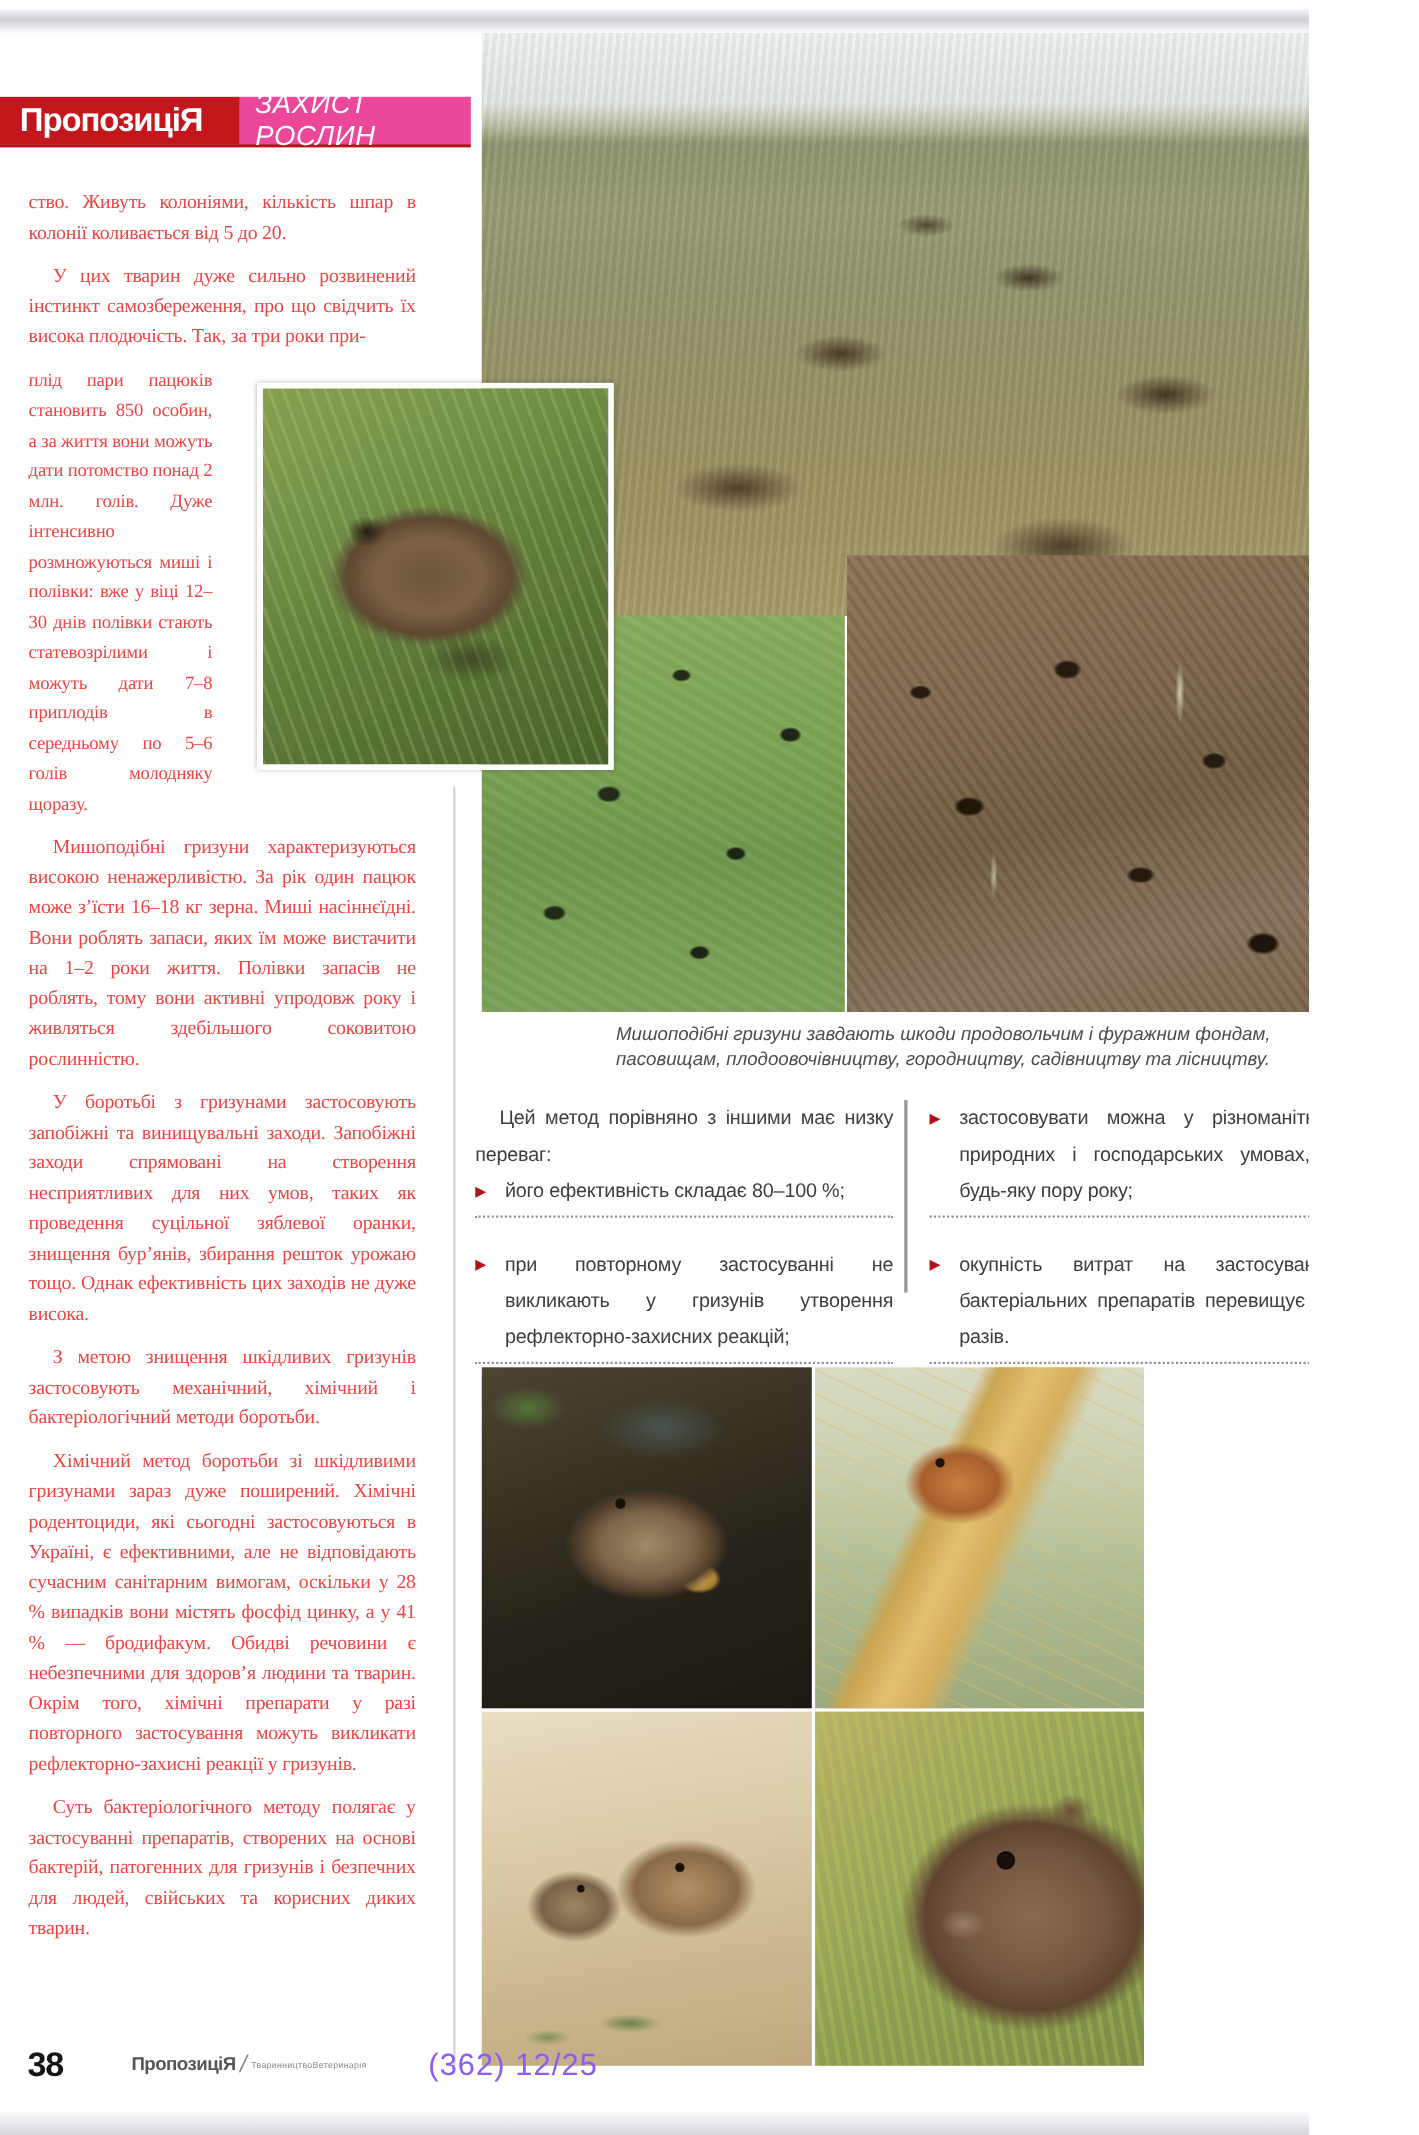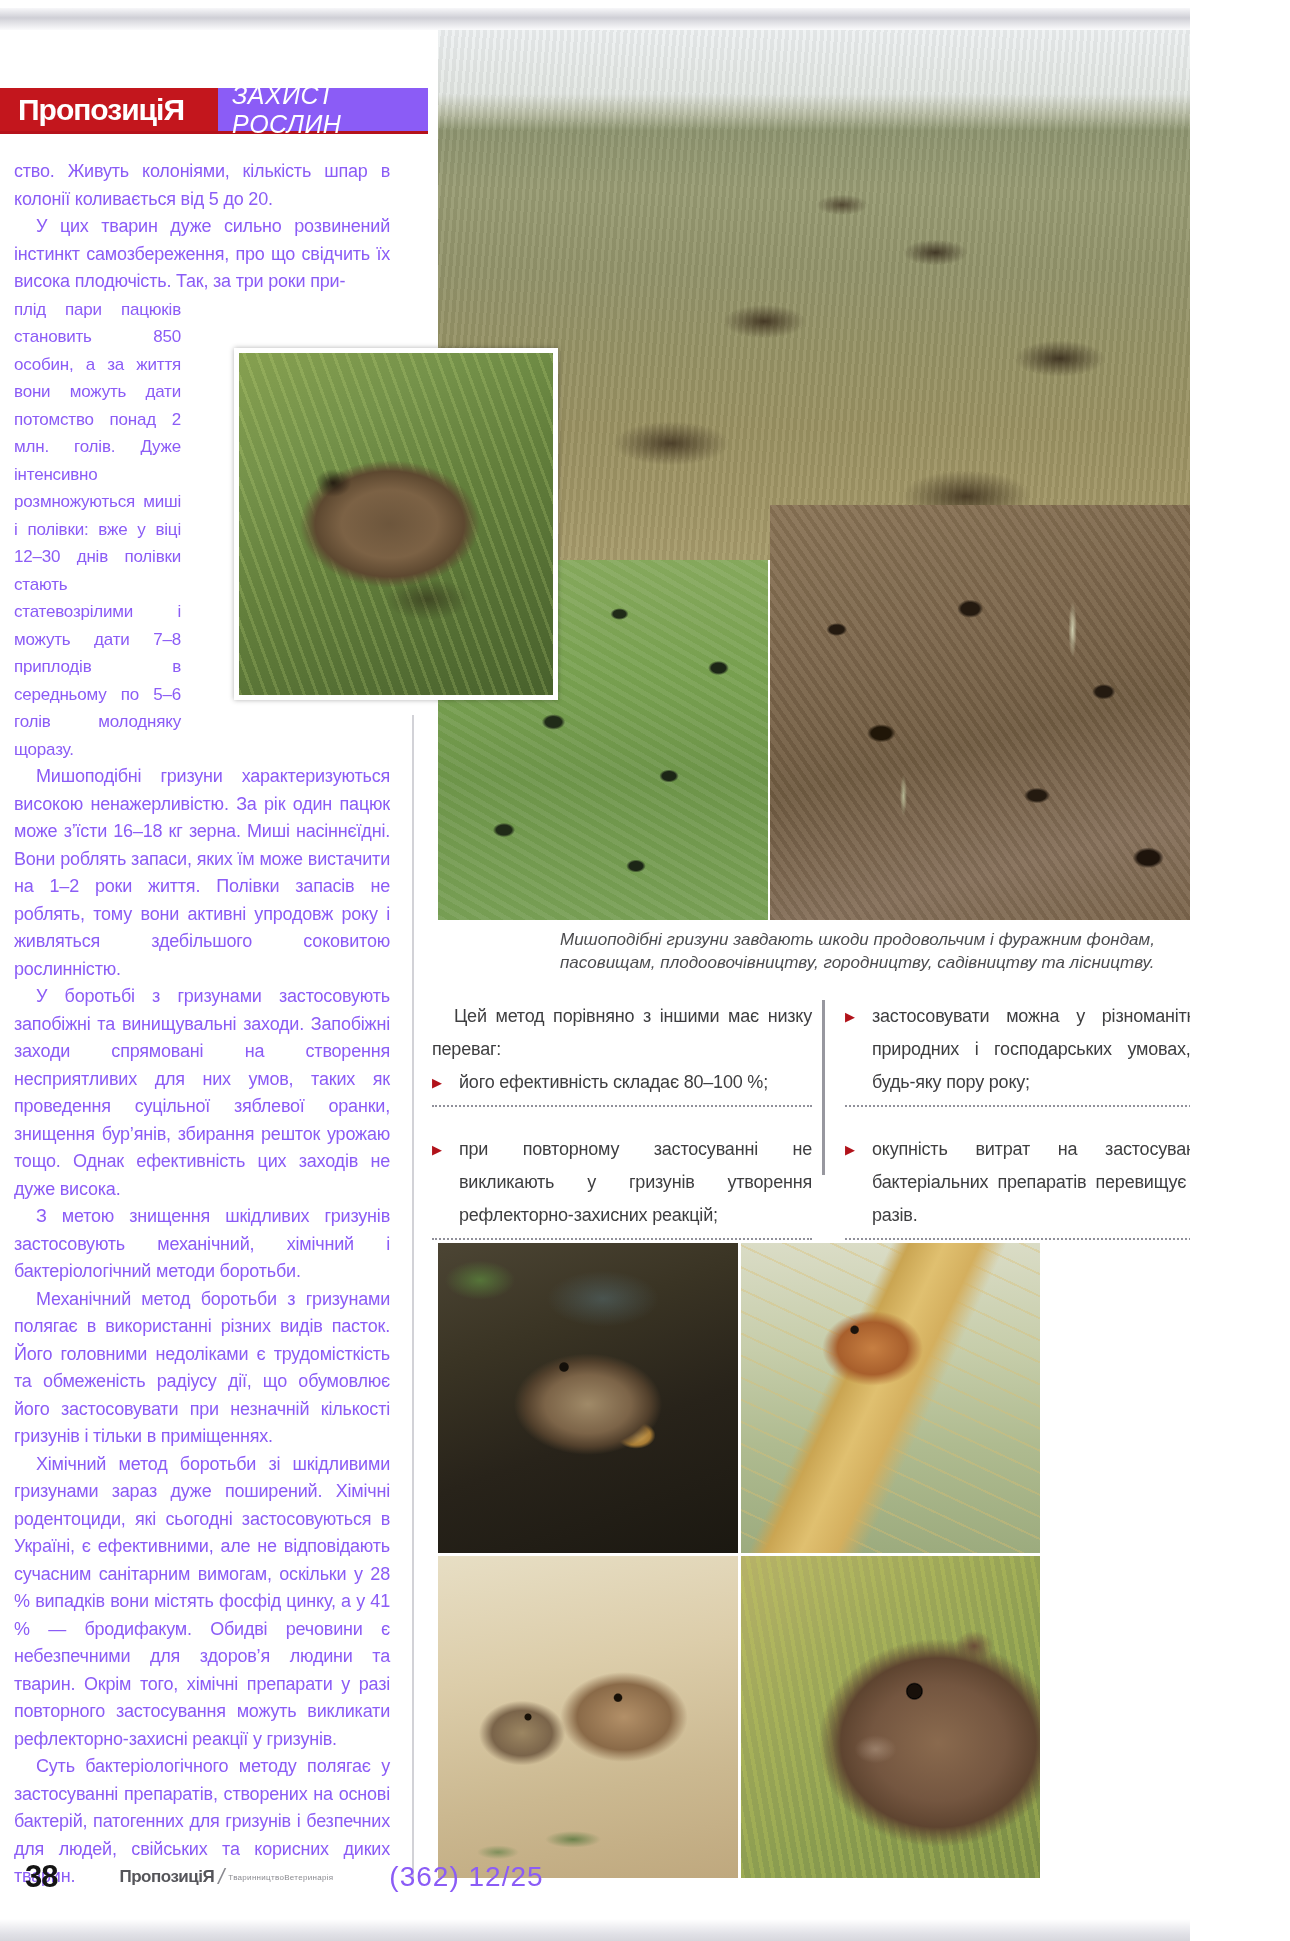--- a/index.html
+++ b/index.html
@@ -11,21 +11,21 @@
   .top-band { position:absolute; left:0; top:8px; width:1290px; height:22px;
     background:linear-gradient(180deg,#f7f7f9 0%,#cfcfd6 45%,#dcdce1 60%,#fbfbfc 100%); }
   .bottom-band { position:absolute; left:0; top:1919px; width:1290px; height:22px;
     background:linear-gradient(180deg,#ffffff 0%,#e0e0e6 70%,#d7d7dd 100%); }
 
   
   .header { position:absolute; left:0; top:88px; width:428px; height:43px;
     display:flex; border-bottom:3px solid #b5121b; z-index:6; }
   .logo-red { width:218px; background:#c3161d; color:#fff; display:flex; align-items:center;
     font-size:30px; font-weight:bold; letter-spacing:-1px; padding-left:18px; box-sizing:border-box; }
-  .section-bar { flex:1; background:#8b5cf6; color:#fff; display:flex; align-items:center;
+  .section-bar { flex:1; background:#ec4899; color:#fff; display:flex; align-items:center;
     font-size:25px; font-style:italic; letter-spacing:0.5px; padding-left:14px; box-sizing:border-box; }
 
   
   .photo { position:absolute; }
   .photo-field { left:438px; top:30px; width:777px; height:530px; z-index:1;
     background-image:
       radial-gradient(ellipse 50px 20px at 64% 42%, rgba(52,40,26,.85), rgba(52,40,26,0) 65%),
       radial-gradient(ellipse 64px 26px at 42% 55%, rgba(56,42,26,.85), rgba(56,42,26,0) 65%),
       radial-gradient(ellipse 70px 28px at 80% 62%, rgba(50,38,24,.85), rgba(50,38,24,0) 65%),
       radial-gradient(ellipse 90px 34px at 30% 78%, rgba(58,44,28,.8), rgba(58,44,28,0) 65%),
@@ -68,22 +68,22 @@
   
   .caption { position:absolute; left:560px; top:928px; width:655px; z-index:4;
     font-size:17px; font-style:italic; color:#4c4c4f; line-height:23px; text-align:left; }
 
   
   .vline-left { position:absolute; left:412px; top:715px; width:2px; height:1163px; background:#d2d2d7; }
   .vline-cols { position:absolute; left:822px; top:1000px; width:3px; height:175px; background:#97979f; }
 
   
   .left-col { position:absolute; left:14px; top:158px; width:376px; }
-  .bt { margin:0; font-size:18px; line-height:27.5px; color:#8b5cf6;
-        text-align:justify; letter-spacing:-0.2px; }
+  .bt { margin:12px; font-size:18px; line-height:27.5px; color:#ef4444;
+        text-align:justify; letter-spacing:-0.2px;font-family:Liberation Serif, serif; }
   .indent { text-indent:22px; }
   .narrow { width:167px; font-size:17px; }
 
   
   .adv-col { position:absolute; top:1000px; font-size:18px; line-height:33px; color:#3e3e40; }
   .mid-col { left:432px; width:380px; }
   .right-col { left:845px; width:370px; }
   .adv-intro { margin:0 0 0 0; text-align:justify; text-indent:22px; letter-spacing:-0.2px; }
   .adv { display:flex; gap:17px; margin:0; }
   .mk { flex:0 0 auto; font-size:13px; line-height:33px; color:#b1121a; }
@@ -152,21 +152,20 @@
     </div>
   </div>
 
   <div class="left-col">
     <p class="bt">ство. Живуть колоніями, кількість шпар в колонії коливається від 5 до 20.</p>
     <p class="bt indent">У цих тварин дуже сильно розвинений інстинкт самозбереження, про що свідчить їх висока плодючість. Так, за три роки при-</p>
     <p class="bt narrow">плід пари пацюків становить 850 особин, а за життя вони можуть дати потомство понад 2 млн. голів. Дуже інтенсивно розмножуються миші і полівки: вже у віці 12–30 днів полівки стають статевозрілими і можуть дати 7–8 приплодів в середньому по 5–6 голів молодняку щоразу.</p>
     <p class="bt indent">Мишоподібні гризуни характеризуються високою ненажерливістю. За рік один пацюк може з’їсти 16–18 кг зерна. Миші насіннєїдні. Вони роблять запаси, яких їм може вистачити на 1–2 роки життя. Полівки запасів не роблять, тому вони активні упродовж року і живляться здебільшого соковитою рослинністю.</p>
     <p class="bt indent">У боротьбі з гризунами застосовують запобіжні та винищувальні заходи. Запобіжні заходи спрямовані на створення несприятливих для них умов, таких як проведення суцільної зяблевої оранки, знищення бур’янів, збирання решток урожаю тощо. Однак ефективність цих заходів не дуже висока.</p>
     <p class="bt indent">З метою знищення шкідливих гризунів застосовують механічний, хімічний і бактеріологічний методи боротьби.</p>
-    <p class="bt indent">Механічний метод боротьби з гризунами полягає в використанні різних видів пасток. Його головними недоліками є трудомісткість та обмеженість радіусу дії, що обумовлює його застосовувати при незначній кількості гризунів і тільки в приміщеннях.</p>
     <p class="bt indent">Хімічний метод боротьби зі шкідливими гризунами зараз дуже поширений. Хімічні родентоциди, які сьогодні застосовуються в Україні, є ефективними, але не відповідають сучасним санітарним вимогам, оскільки у 28 % випадків вони містять фосфід цинку, а у 41 % — бродифакум. Обидві речовини є небезпечними для здоров’я людини та тварин. Окрім того, хімічні препарати у разі повторного застосування можуть викликати рефлекторно-захисні реакції у гризунів.</p>
     <p class="bt indent">Суть бактеріологічного методу полягає у застосуванні препаратів, створених на основі бактерій, патогенних для гризунів і безпечних для людей, свійських та корисних диких тварин.</p>
   </div>
 
   <div class="caption">Мишоподібні гризуни завдають шкоди продовольчим і фуражним фондам, пасовищам, плодоовочівництву, городництву, садівництву та лісництву.</div>
 
   <div class="vline-left"></div>
   <div class="vline-cols"></div>
 
   <div class="adv-col mid-col">

